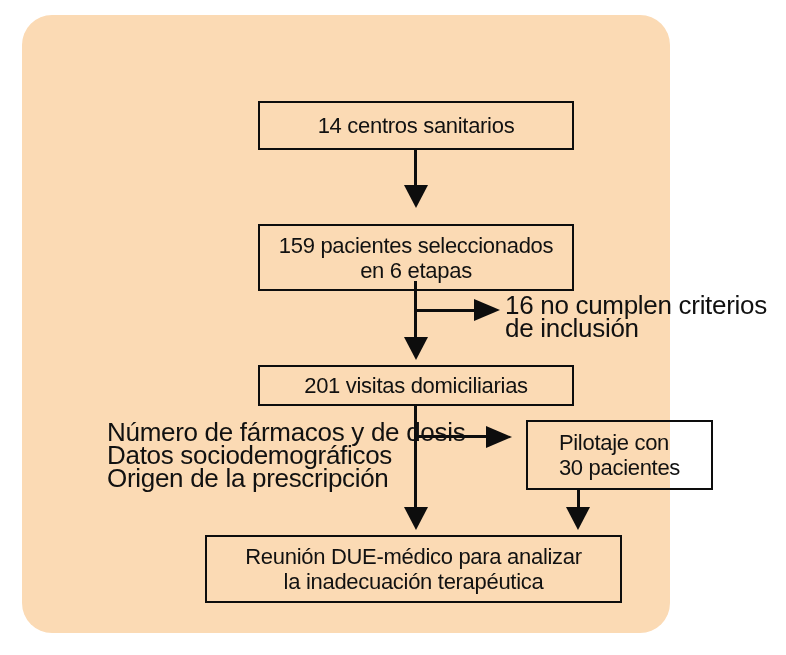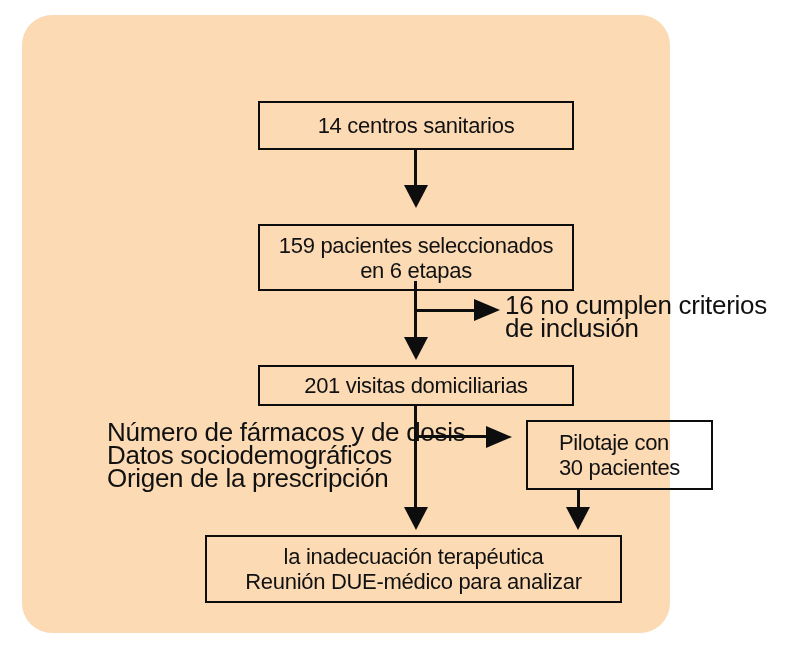--- a/index.html
+++ b/index.html
@@ -125,18 +125,18 @@
       <div class="inner">
         <span>Pilotaje con</span>
         <span>30 pacientes</span>
       </div>
     </div>
 
     <div class="vline a4l"></div>
     <div class="head-down a4h"></div>
 
     <div class="node n5">
+      <span>Reunión DUE-médico para analizar</span>
       <span>la inadecuación terapéutica</span>
-      <span>Reunión DUE-médico para analizar</span>
     </div>
 
   </div>
 </div>
 
 </body></html>

